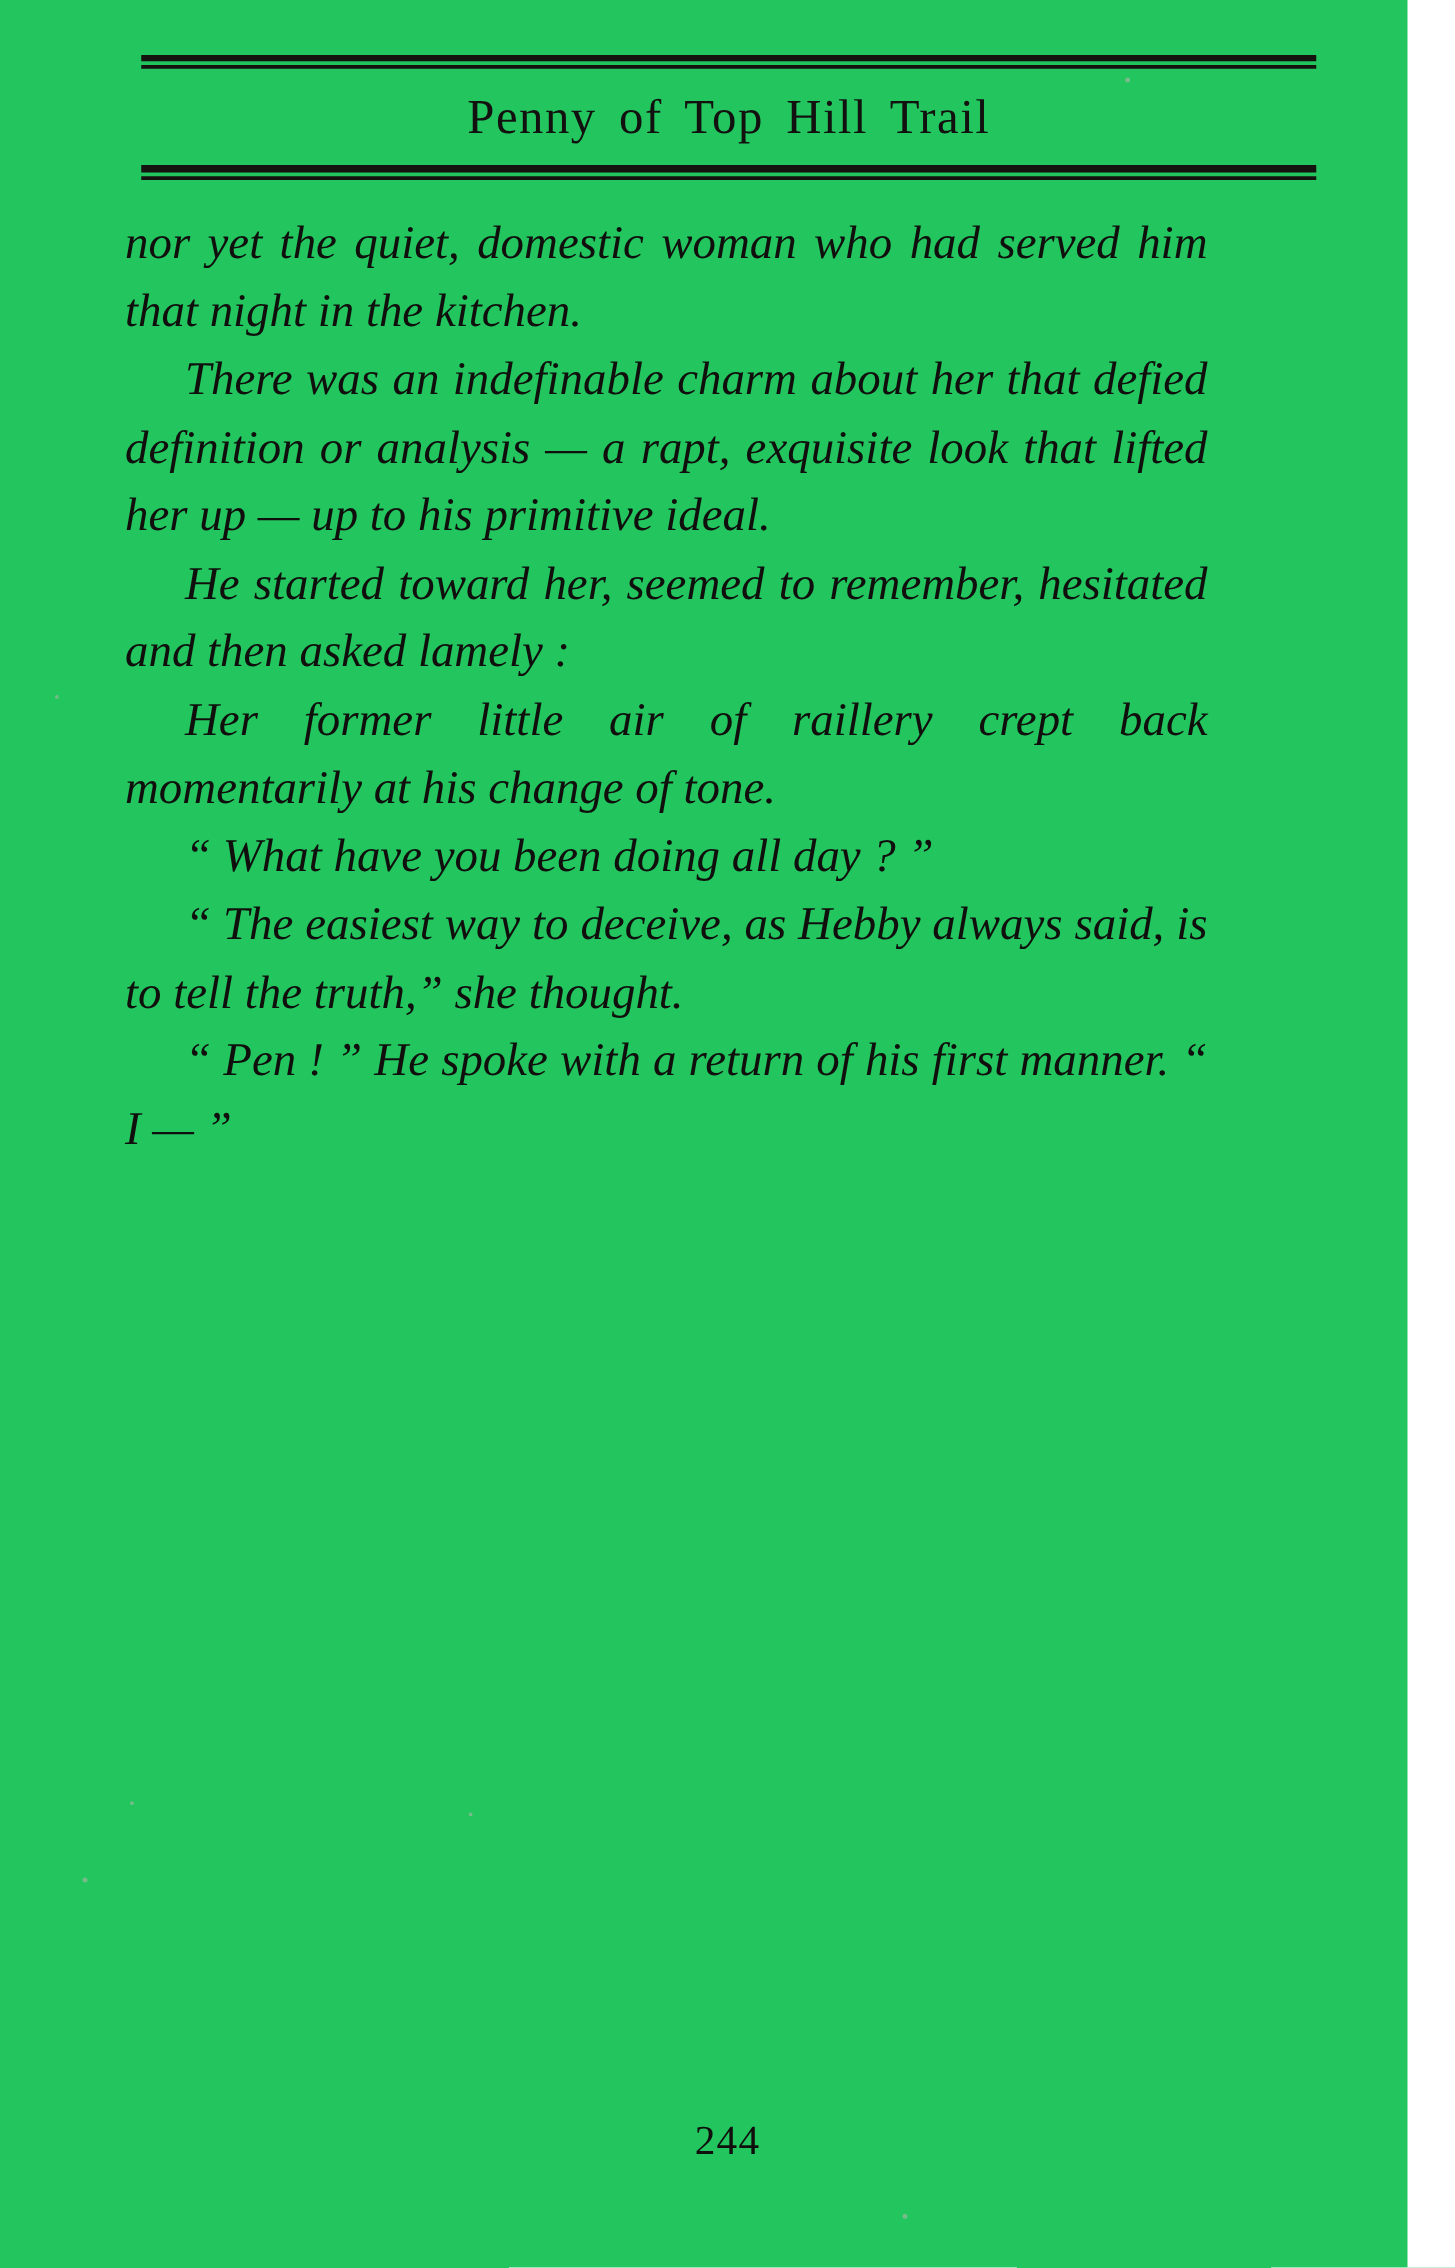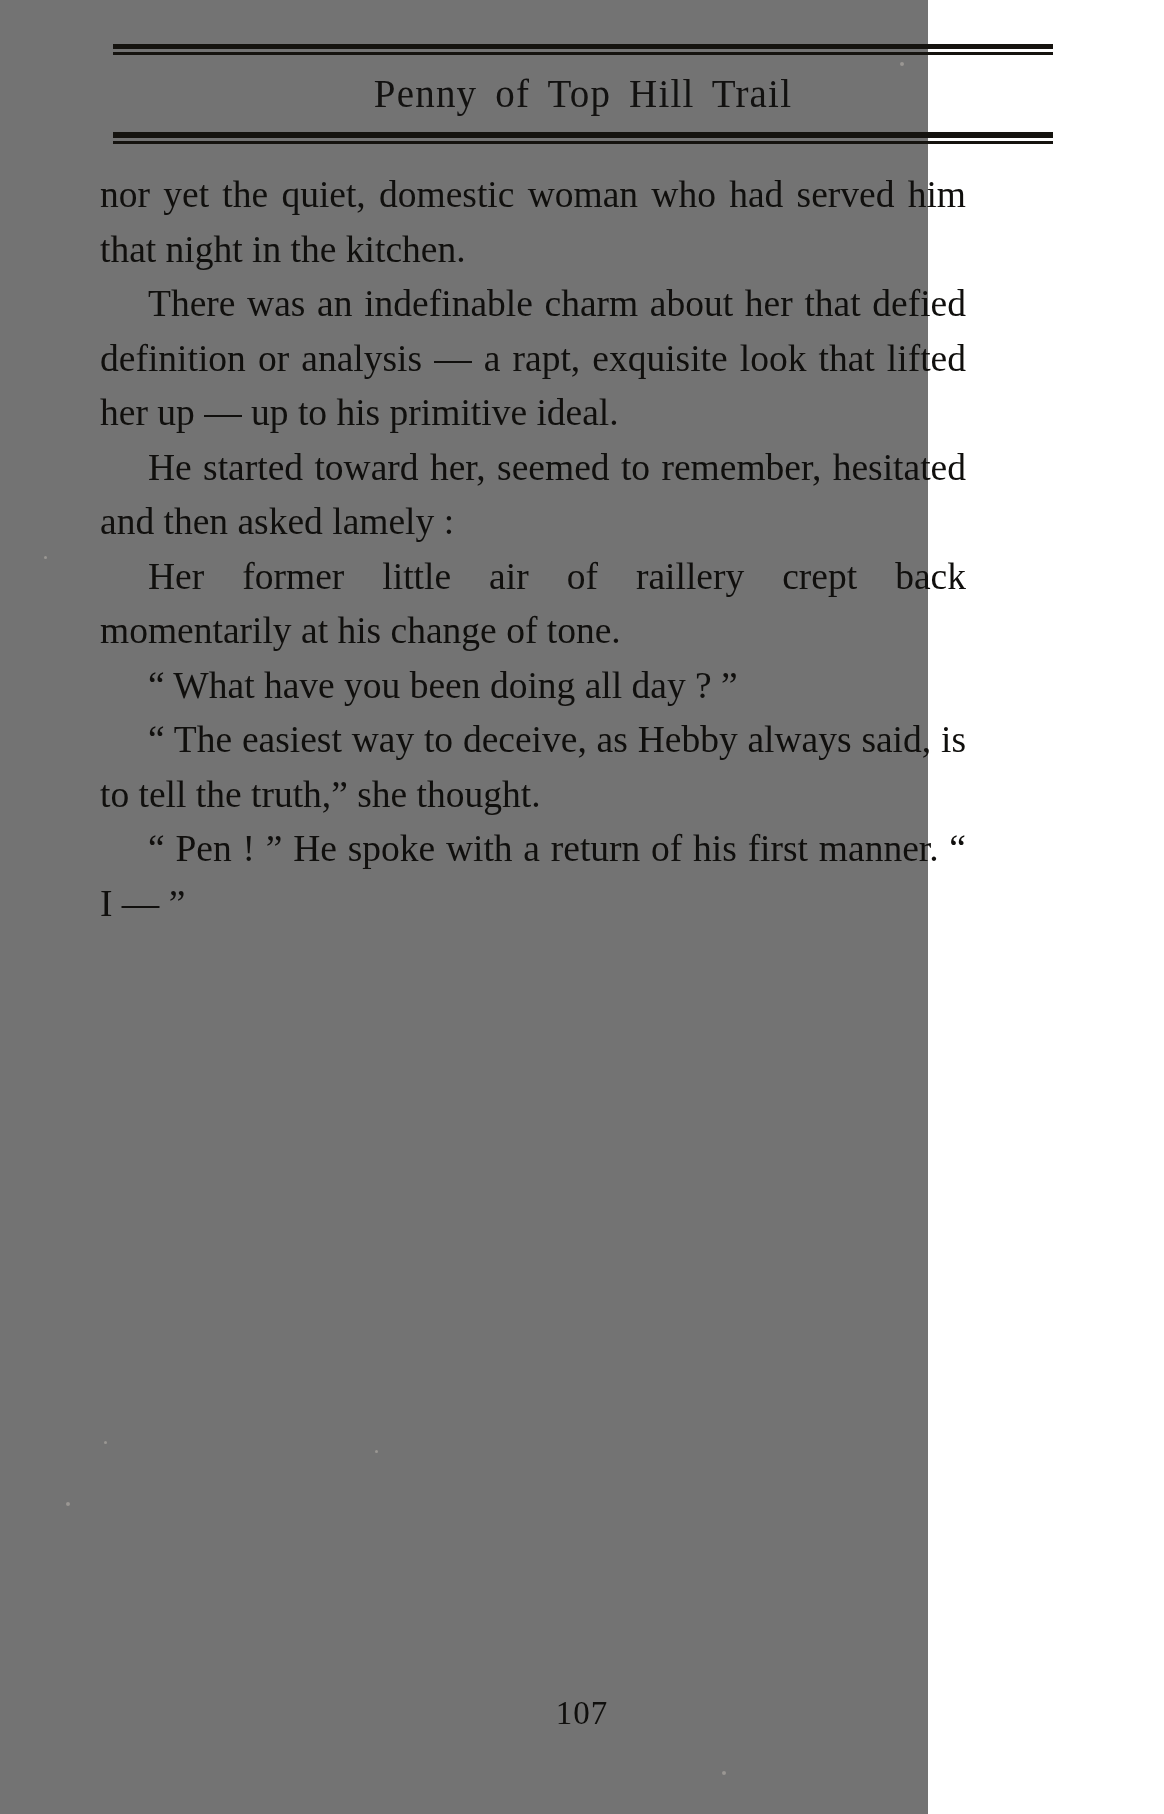--- a/index.html
+++ b/index.html
@@ -12,23 +12,23 @@
     height: 1814px;
     font-family: "Liberation Serif", serif;
     color: #100f0d;
     position: relative;
     overflow: hidden;
   }
   .page {
     position: absolute;
     left: 0;
     top: 0;
-    width: 928px;
+    width: 1126px;
     height: 1814px;
-    background: #737373;
+    background: #22c55e;
   }
   .header {
     position: absolute;
     left: 113px;
     top: 44px;
     width: 940px;
   }
   .rule-double-top {
     height: 0;
     border-top: 5px solid #15130f;
@@ -59,20 +59,21 @@
     width: 866px;
     font-size: 37.5px;
     line-height: 54.5px;
     text-align: justify;
     text-justify: inter-word;
   }
   .body-text p {
     margin: 0;
     text-indent: 48px;
     hyphens: manual;
+    font-style: italic;
   }
   .body-text p.noindent {
     text-indent: 0;
   }
   .folio {
     position: absolute;
     top: 1695px;
     left: 0;
     width: 1164px;
     text-align: center;
@@ -101,21 +102,21 @@
   <div class="body-text">
     <p class="noindent">nor yet the quiet, domestic woman who had served him that night in the kitchen.</p>
     <p>There was an indefinable charm about her that defied definition or analysis — a rapt, exquisite look that lifted her up — up to his primitive ideal.</p>
     <p>He started toward her, seemed to remember, hesitated and then asked lamely :</p>
     <p>Her former little air of raillery crept back momentarily at his change of tone.</p>
     <p>“ What have you been doing all day ? ”</p>
     <p>“ The easiest way to deceive, as Hebby always said, is to tell the truth,” she thought.</p>
     <p>“ Pen ! ”   He spoke with a return of his first manner.  “ I — ”</p>
   </div>
 
-  <div class="folio">107</div>
+  <div class="folio">244</div>
 
   <span class="speck" style="left:66px;top:1502px;width:4px;height:4px;"></span>
   <span class="speck" style="left:104px;top:1441px;width:3px;height:3px;"></span>
   <span class="speck" style="left:375px;top:1450px;width:3px;height:3px;"></span>
   <span class="speck" style="left:722px;top:1771px;width:4px;height:4px;"></span>
   <span class="speck" style="left:900px;top:62px;width:4px;height:4px;"></span>
   <span class="speck" style="left:44px;top:556px;width:3px;height:3px;"></span>
 
 </div>
 

